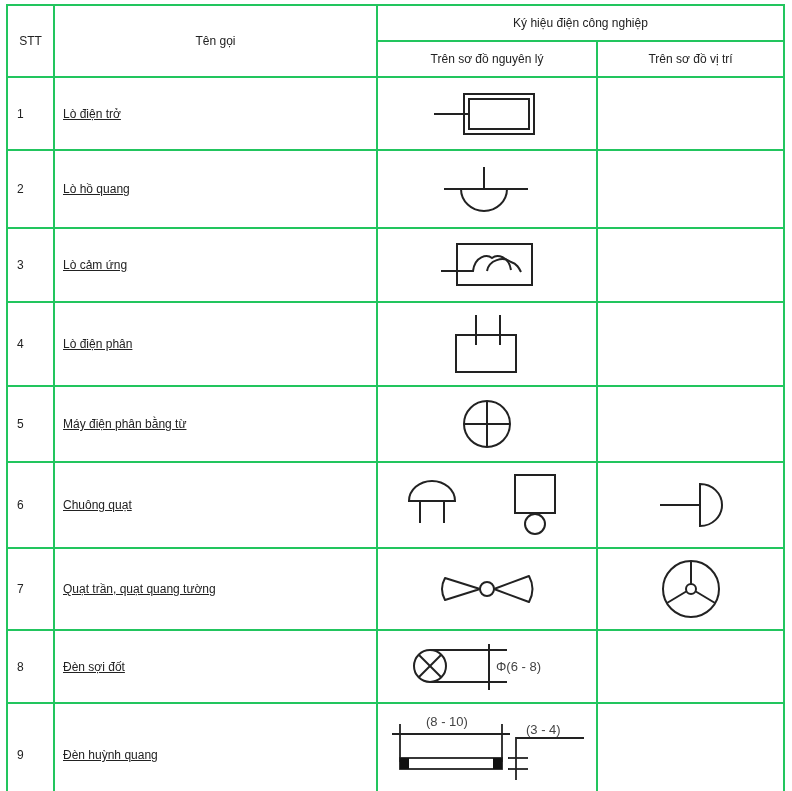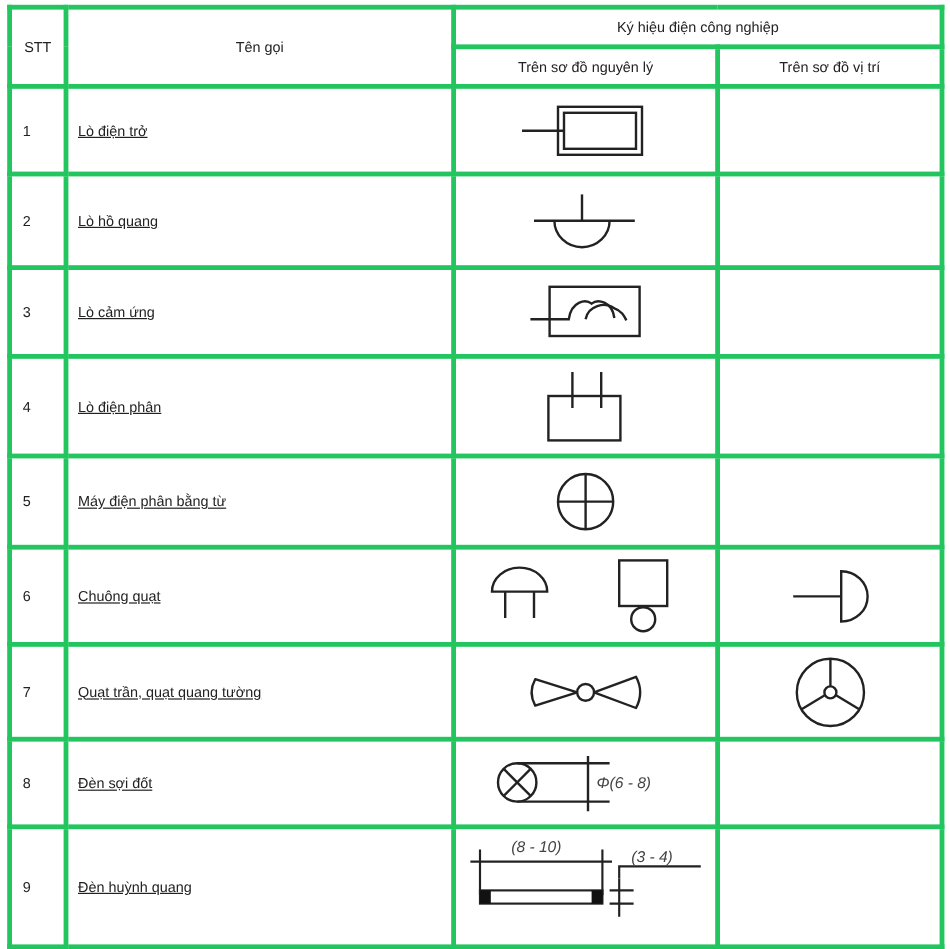--- a/index.html
+++ b/index.html
@@ -1,22 +1,22 @@
 <!DOCTYPE html>
 <html><head>
 <meta charset="utf-8">
 <style>
   html, body { margin: 0; padding: 0; background: #ffffff; }
   body { width: 792px; height: 791px; overflow: hidden; position: relative; font-family: "Liberation Sans", sans-serif; color: #222; }
   table { position: absolute; left: 6px; top: 4px; border-collapse: collapse; table-layout: fixed; width: 777px; }
-  td, th { border: 4px solid #22c55e; font-weight: normal; font-size: 12px; padding: 0; }
+  td, th { border: 2px solid #22c55e; font-weight: normal; font-size: 12px; padding: 10px; }
   th { text-align: center; vertical-align: middle; }
   td.stt { padding-left: 9px; vertical-align: middle; }
   td.name { padding-left: 8px; vertical-align: middle; text-decoration: underline; }
-  td.sym { text-align: center; vertical-align: middle; font-style: italic; }
+  td.sym { text-align: center; vertical-align: middle; }
   svg { display: block; margin: 0 auto; overflow: visible; }
   .dim { font-family: "Liberation Sans", sans-serif; font-size: 13px; fill: #444; }
 </style>
 </head>
 <body>
 
 <table>
   <colgroup>
     <col style="width:47px">
     <col style="width:323px">

